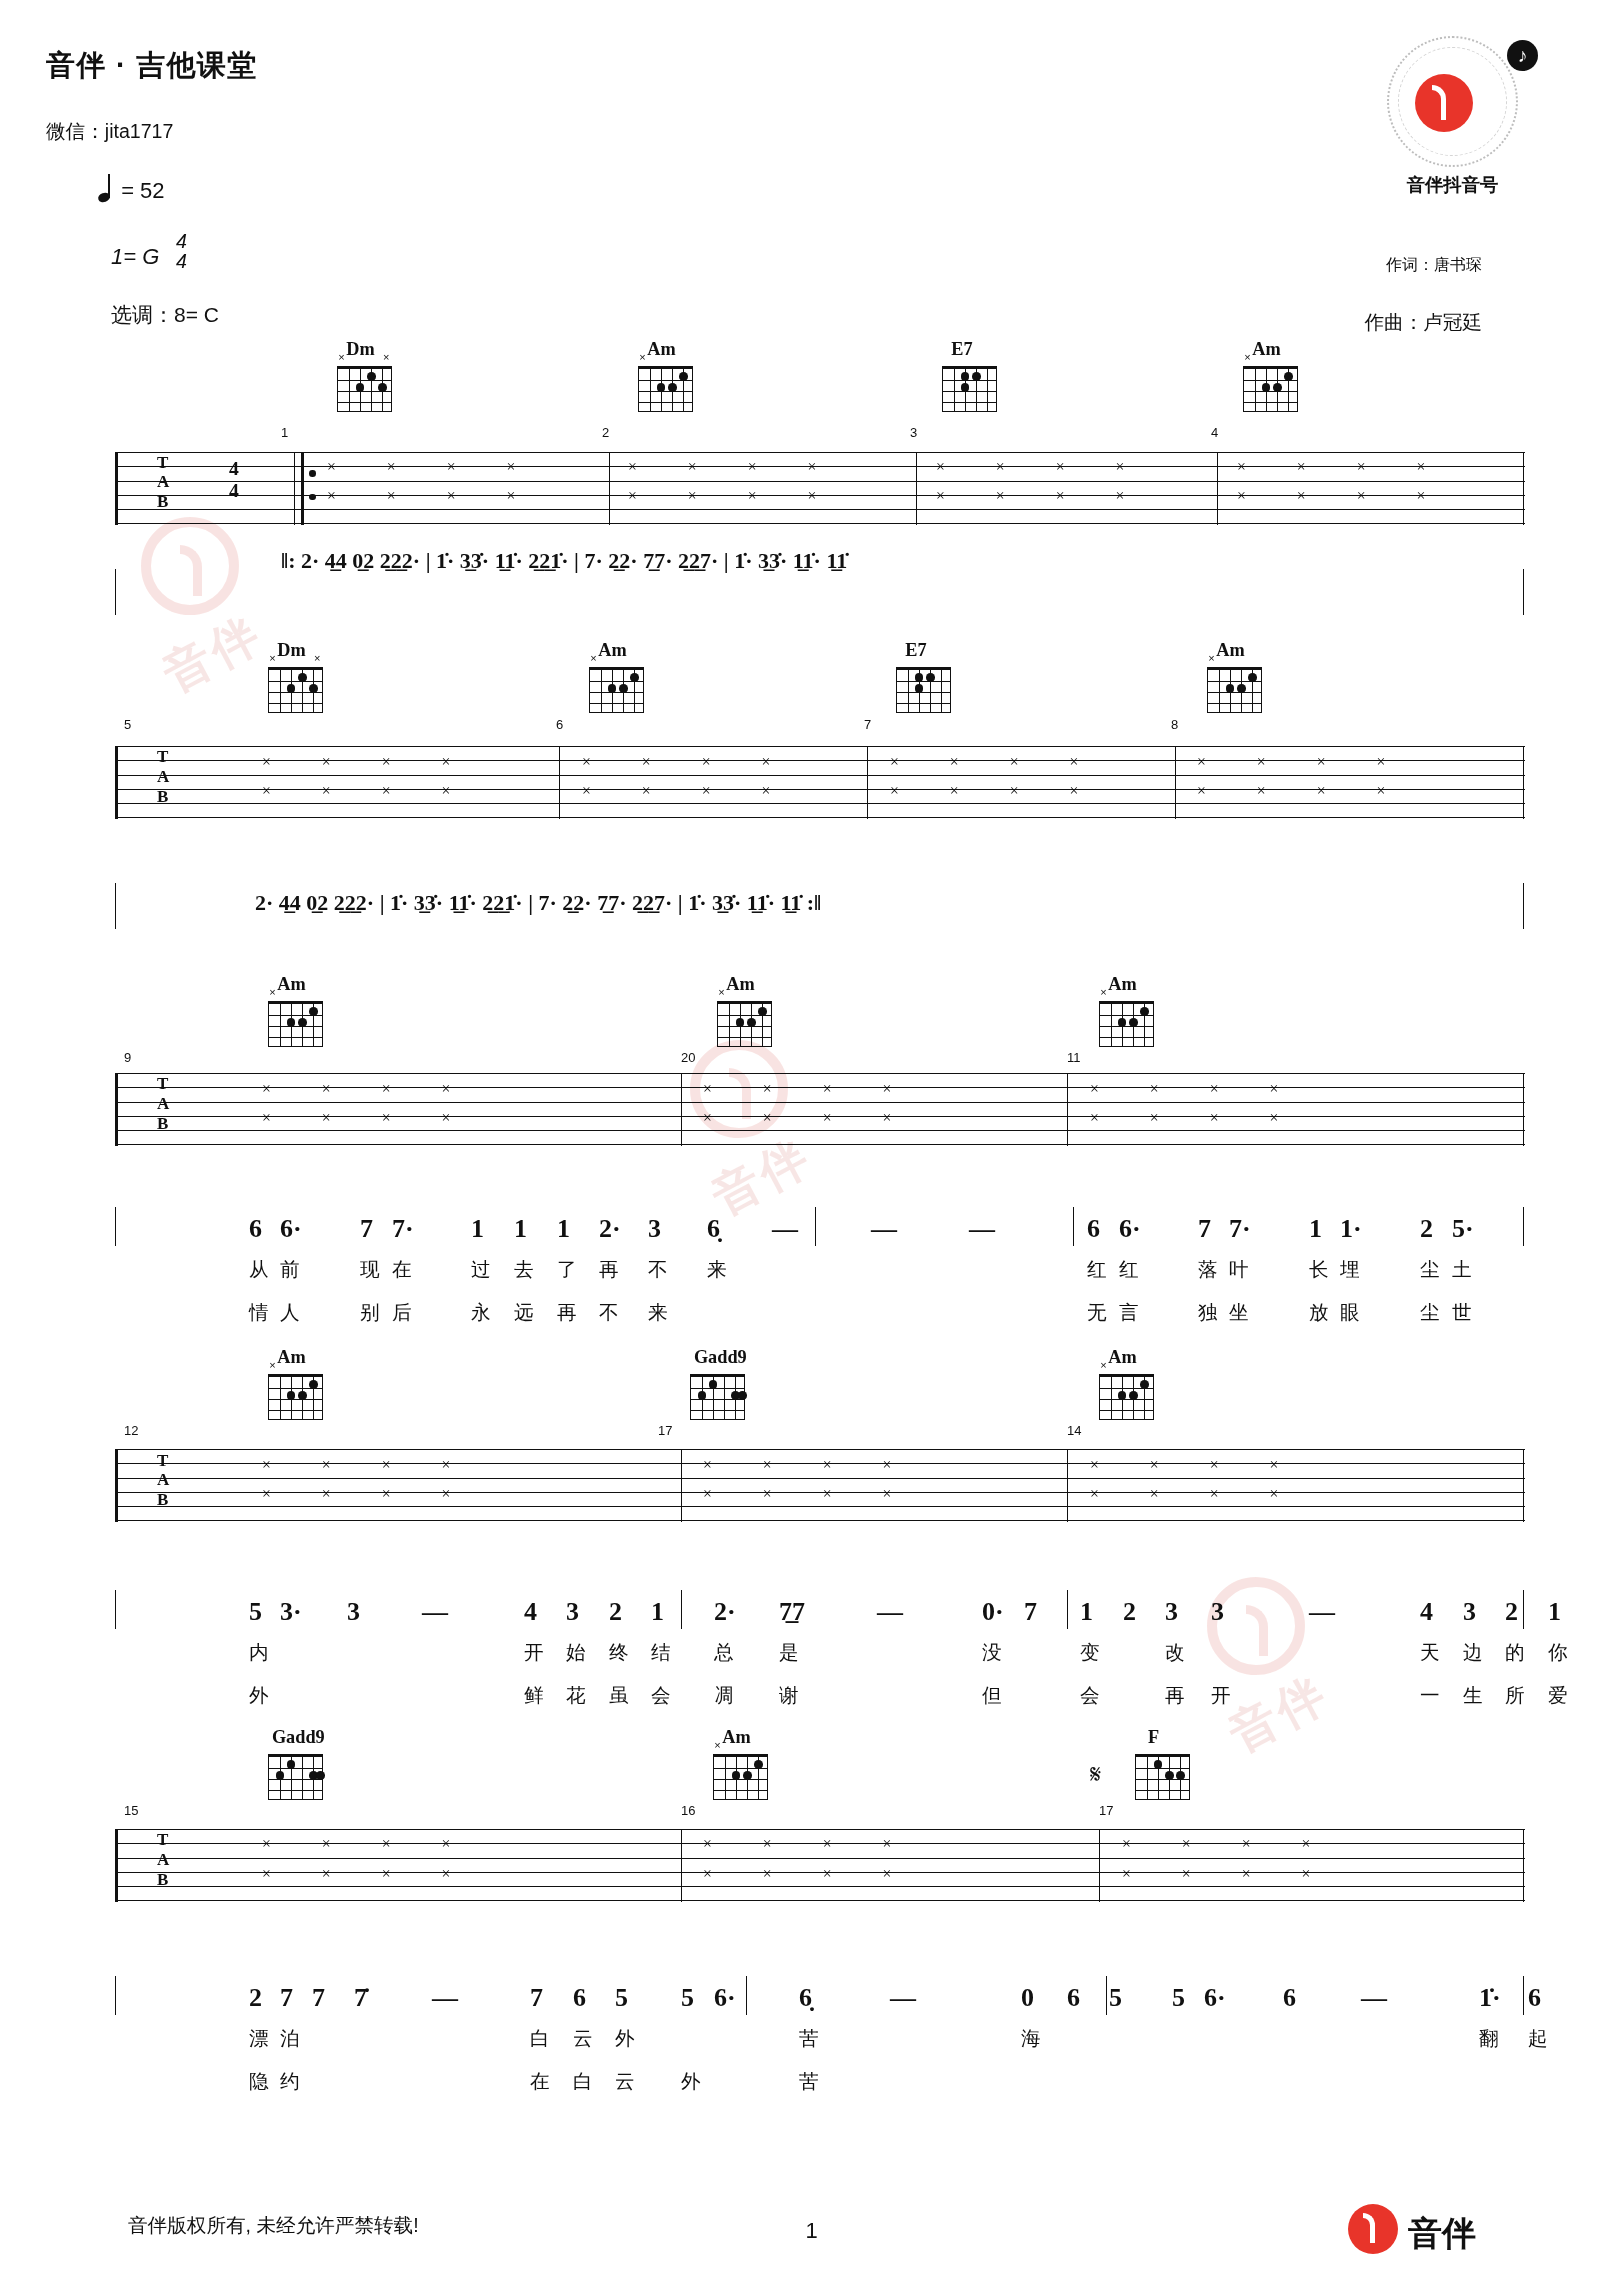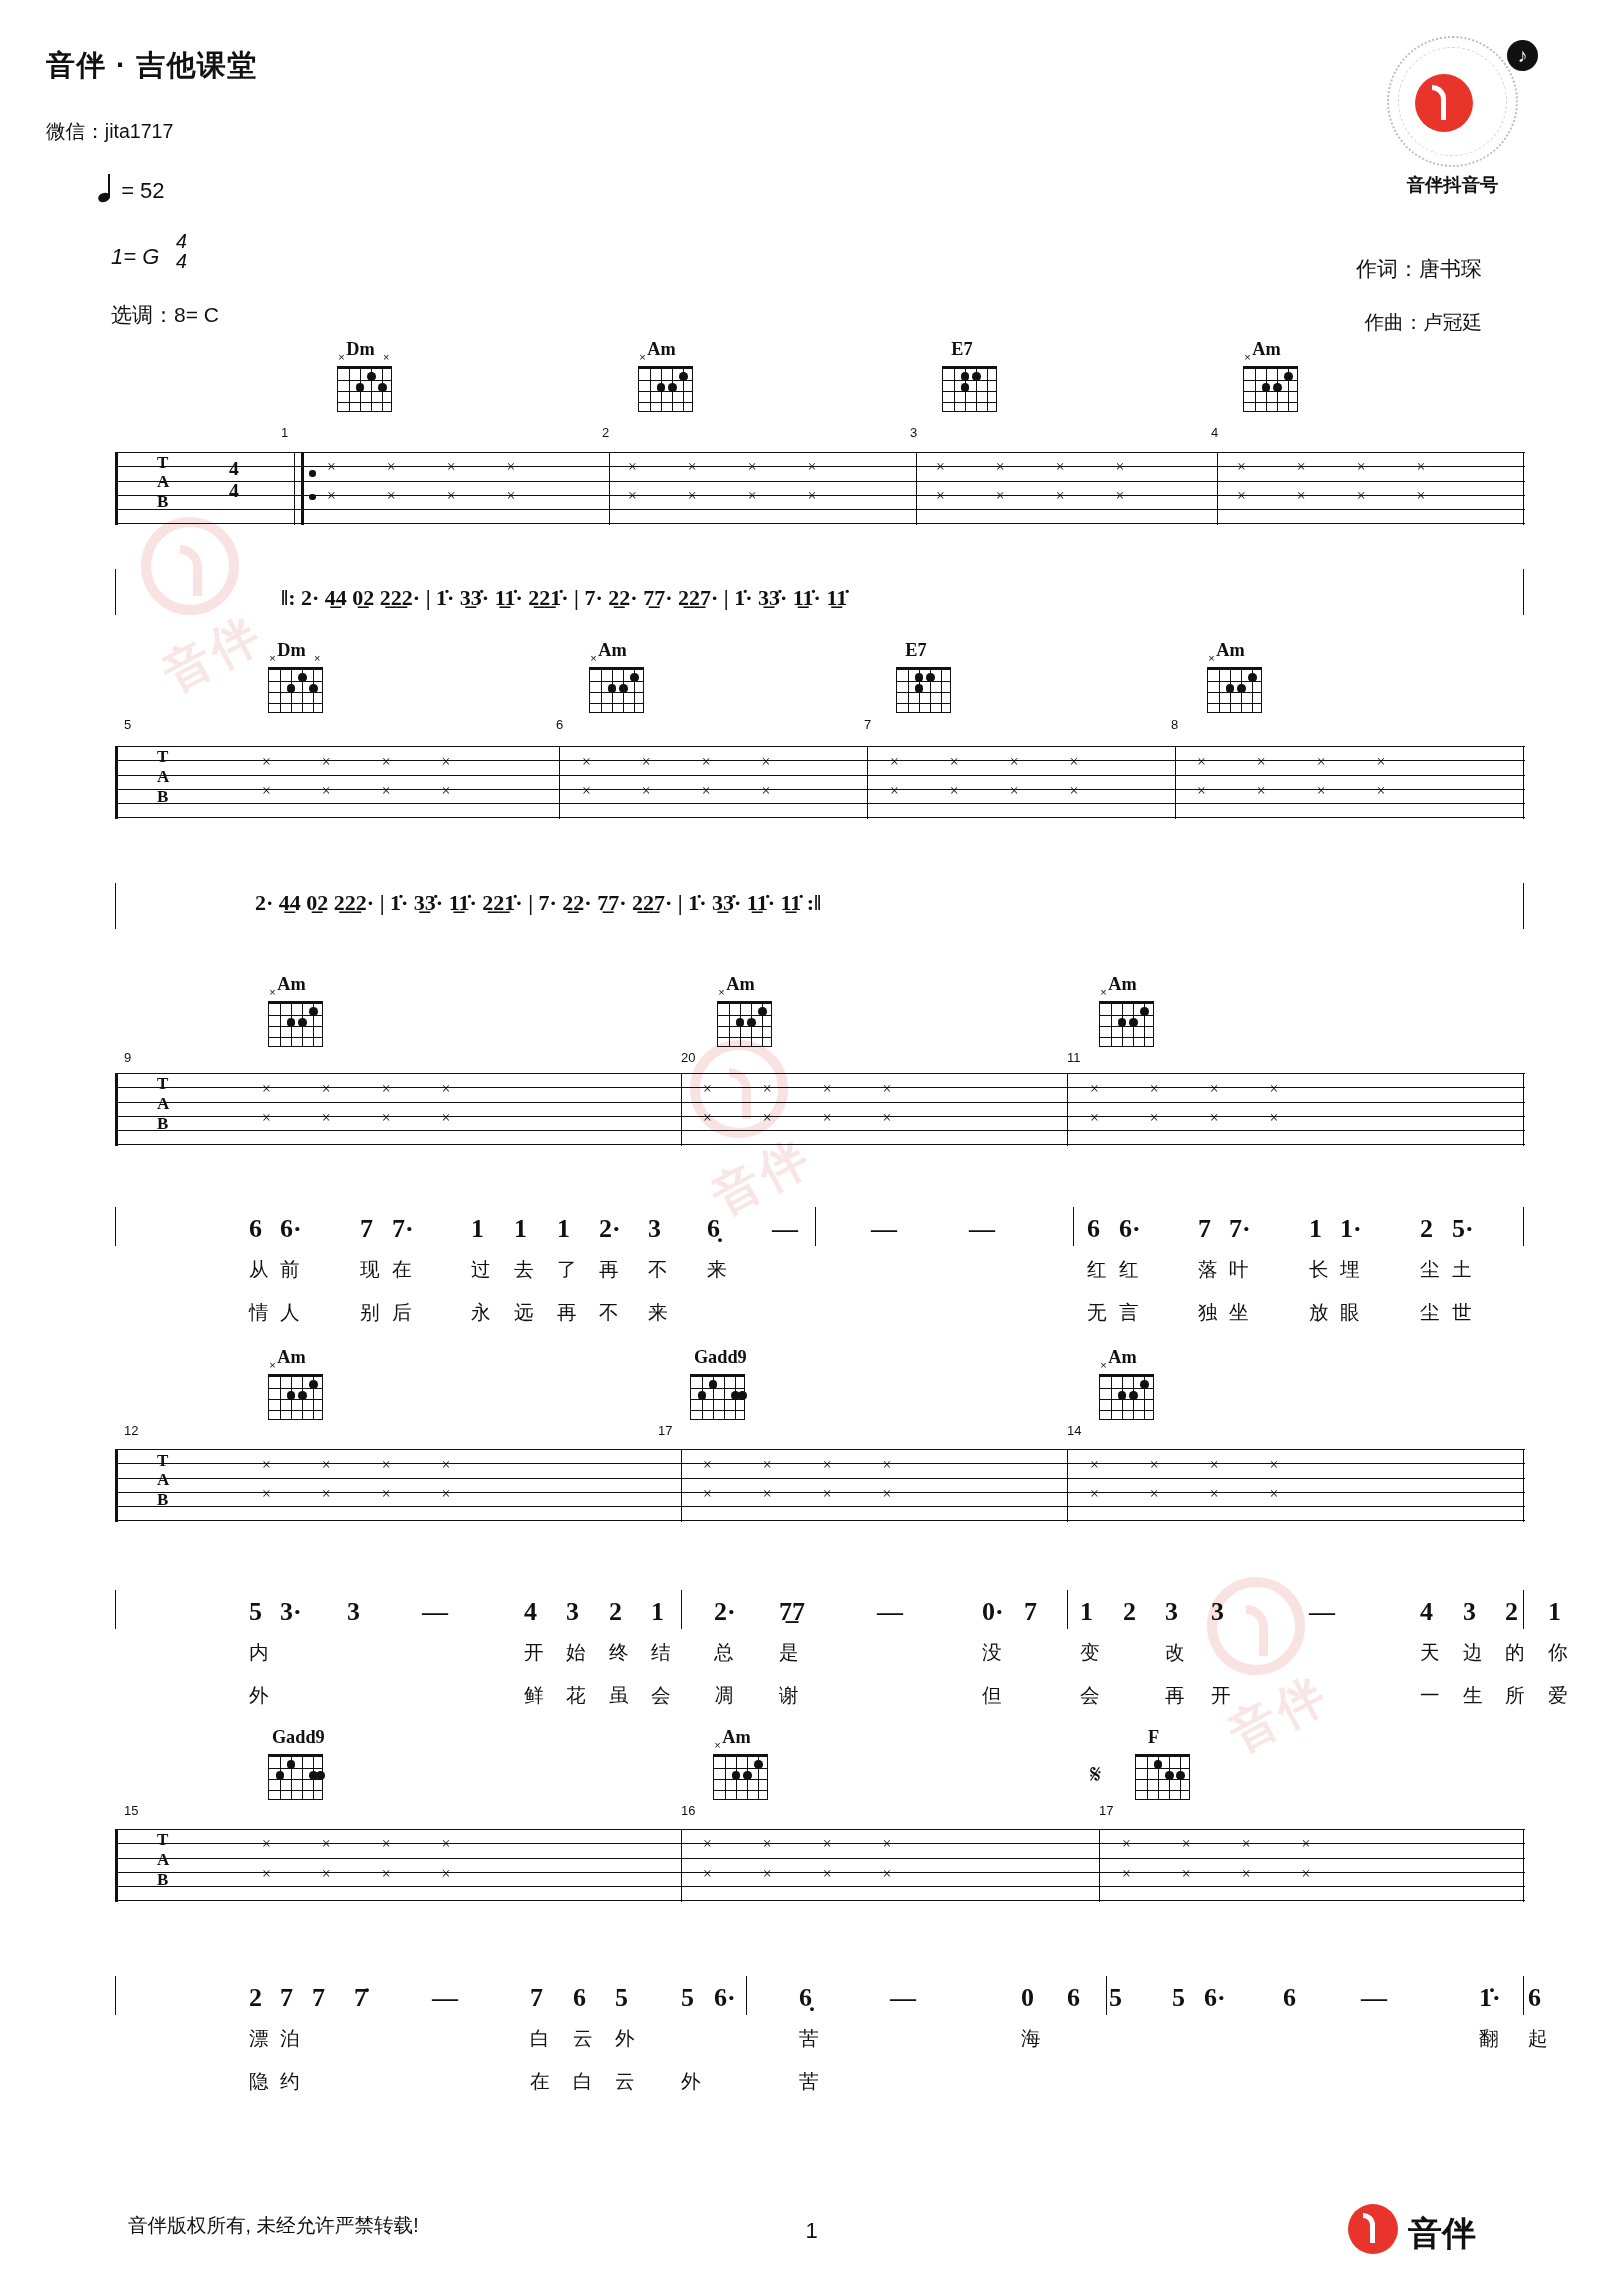--- a/index.html
+++ b/index.html
@@ -100,21 +100,21 @@
     position: absolute;
     left: 0; right: 0;
     top: 209px;
     text-align: center;
     font-size: 21px;
   }
   .credit-lyric {
     position: absolute;
     right: 141px;
     top: 255px;
-    font-size: 21px;
+    font-size: 16px;
   }
   .credit-music {
     position: absolute;
     right: 141px;
     top: 301px;
     font-size: 19.6px;
     margin-top: 8px;
   }
 
   
@@ -525,21 +525,21 @@
     <div class="strum" style="left:628px; top:487px; letter-spacing:51px;">××××</div>
     <div class="strum" style="left:936px; top:458px; letter-spacing:51px;">××××</div>
     <div class="strum" style="left:936px; top:487px; letter-spacing:51px;">××××</div>
     <div class="strum" style="left:1237px; top:458px; letter-spacing:51px;">××××</div>
     <div class="strum" style="left:1237px; top:487px; letter-spacing:51px;">××××</div>
 
     <div style="position:absolute; left:334px; top:537px; width:1171px; height:22px;">
       <div style="position:absolute; left:0; top:0; width:100%; height:0; border-top:0;"></div>
     </div>
 
-    <div class="numrow" style="left:281px; top:585px;">‖: 2·  4̲4   0̲2  2̲2̲2·  | 1̇·  3̲3̇·  1̲1̇·  2̲2̲1̇·  | 7·  2̲2·  7̲7·  2̲2̲7·  | 1̇·  3̲3̇·  1̲1̇·  1̲1̇</div>
+    <div class="numrow" style="left:281px; top:548px;">‖: 2·  4̲4   0̲2  2̲2̲2·  | 1̇·  3̲3̇·  1̲1̇·  2̲2̲1̇·  | 7·  2̲2·  7̲7·  2̲2̲7·  | 1̇·  3̲3̇·  1̲1̇·  1̲1̇</div>
     <div class="vline" style="left:115px; top:569px; height:46px;"></div>
     <div class="vline" style="left:1523px; top:569px; height:46px;"></div>
   </div>
 
   <div class="system">
     <div class="chorddia" style="left:268px; top:667px;">
       <div class="cd-mark" style="left:1.3px;">×</div>
       <div class="cd-mark" style="left:46px;">×</div>
       <div class="cd-grid">
         <div class="v" style="left:10.5px;"></div>

